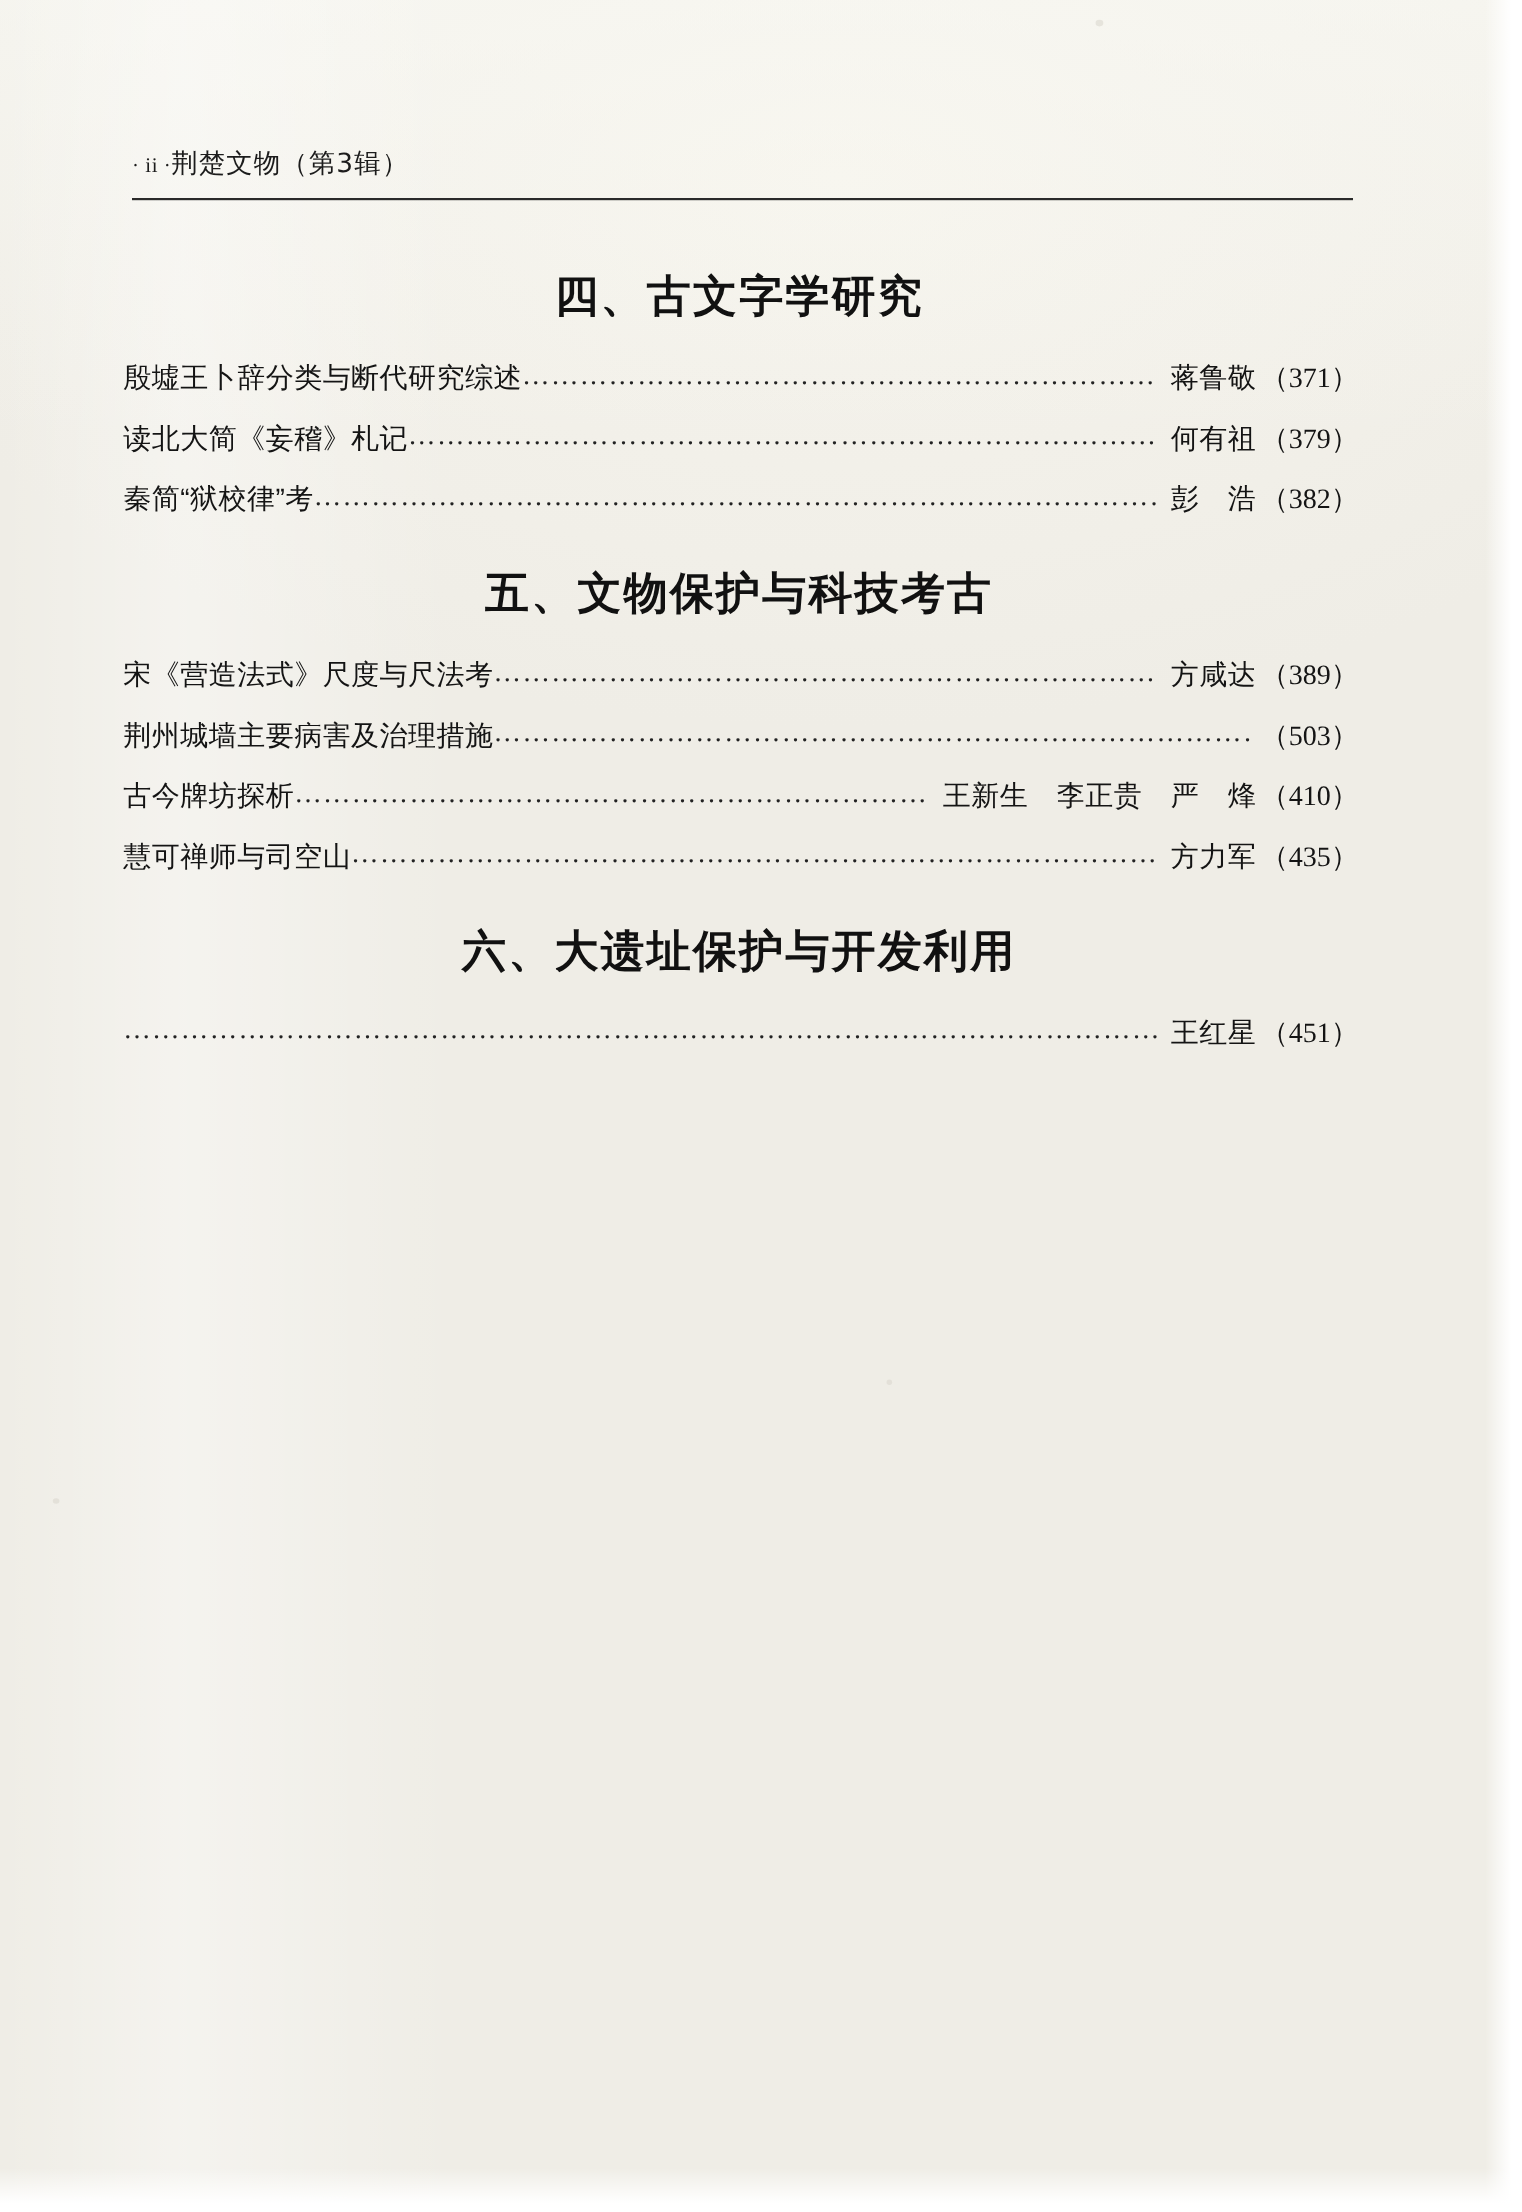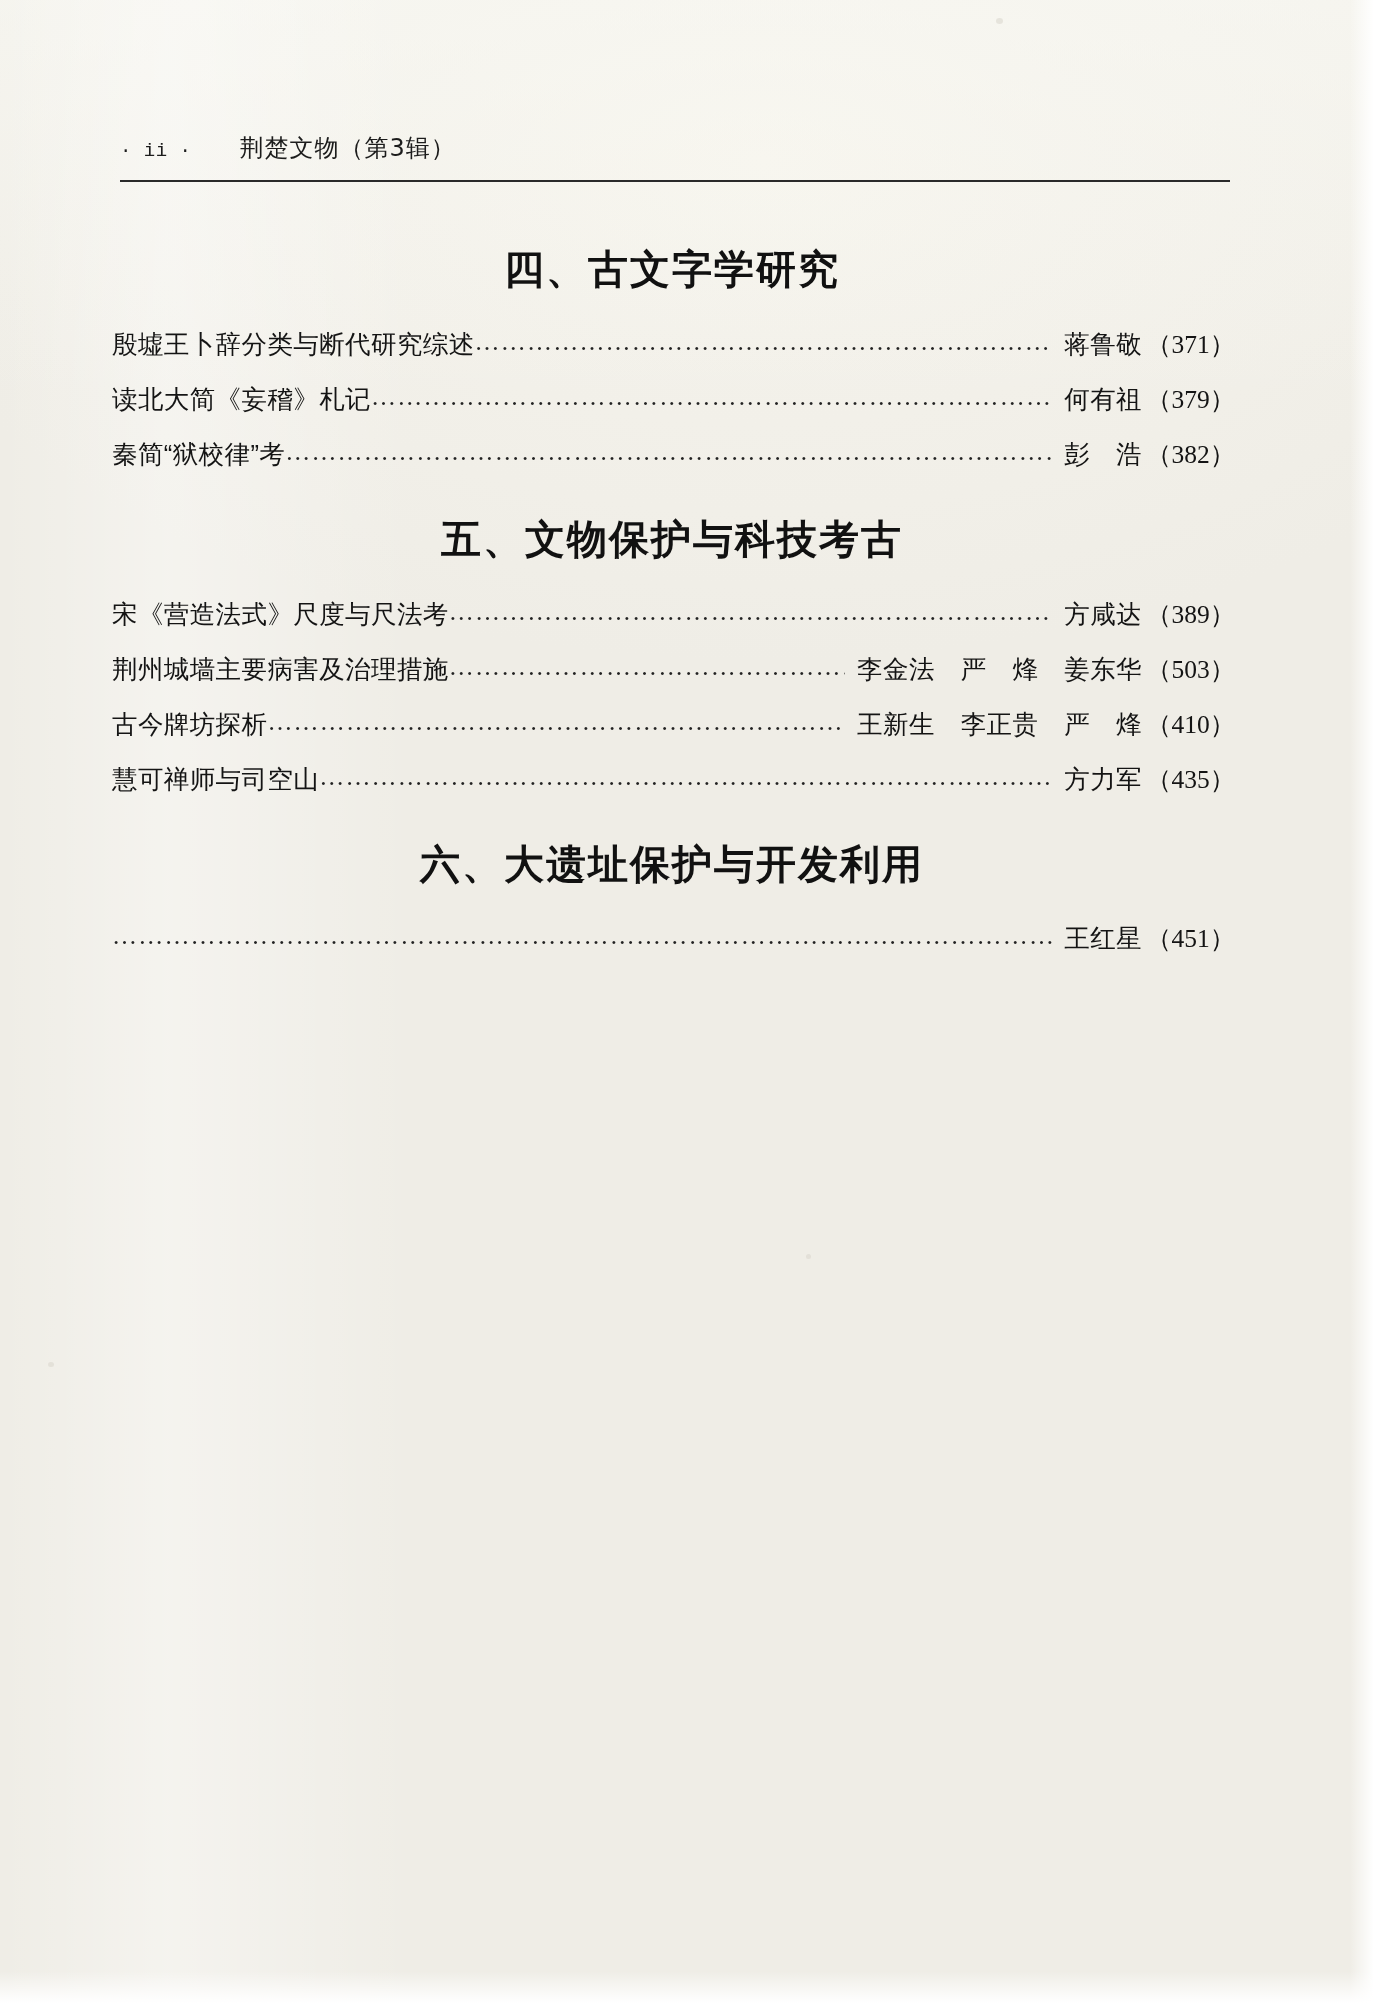--- a/index.html
+++ b/index.html
@@ -59,23 +59,22 @@
     left: 120px;
     top: 132px;
     width: 1112px;
     display: flex;
     align-items: baseline;
     font-size: 20px;
     letter-spacing: 0.5px;
     color: #1c1c1c;
   }
   .header .folio {
-    font-family: Liberation Mono, monospace;
+    font-family: Liberation Serif, serif;
     font-size: 19px;
-    margin-right: 48px;
     white-space: pre;
   }
   .header .book-title {
     font-family: "DejaVu Sans", "Liberation Sans", sans-serif;
     font-size: 24px;
     letter-spacing: 1px;
   }
   .header-rule {
     position: absolute;
     left: 120px;
@@ -190,21 +189,20 @@
         <div class="section-title sec-h">五、文物保护与科技考古</div>
         <div class="entry">
           <span class="title">宋《营造法式》尺度与尺法考</span>
           <span class="leader">……………………………………………………………………………………………………………………</span>
           <span class="authors">方咸达</span>
           <span class="page-no">（389）</span>
         </div>
         <div class="entry">
           <span class="title">荆州城墙主要病害及治理措施</span>
           <span class="leader">……………………………………………………………………………………………………………………</span>
-          <span class="authors">李金法　严　烽　姜东华</span>
           <span class="page-no">（503）</span>
         </div>
         <div class="entry">
           <span class="title">古今牌坊探析</span>
           <span class="leader">……………………………………………………………………………………………………………………</span>
           <span class="authors">王新生　李正贵　严　烽</span>
           <span class="page-no">（410）</span>
         </div>
         <div class="entry">
           <span class="title">慧可禅师与司空山</span>

